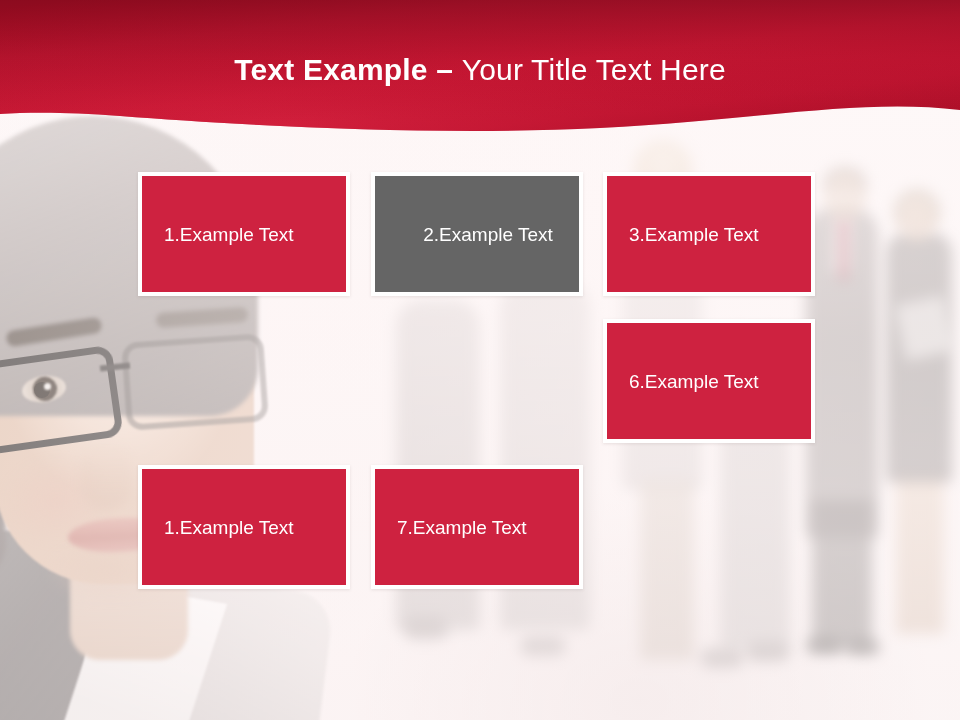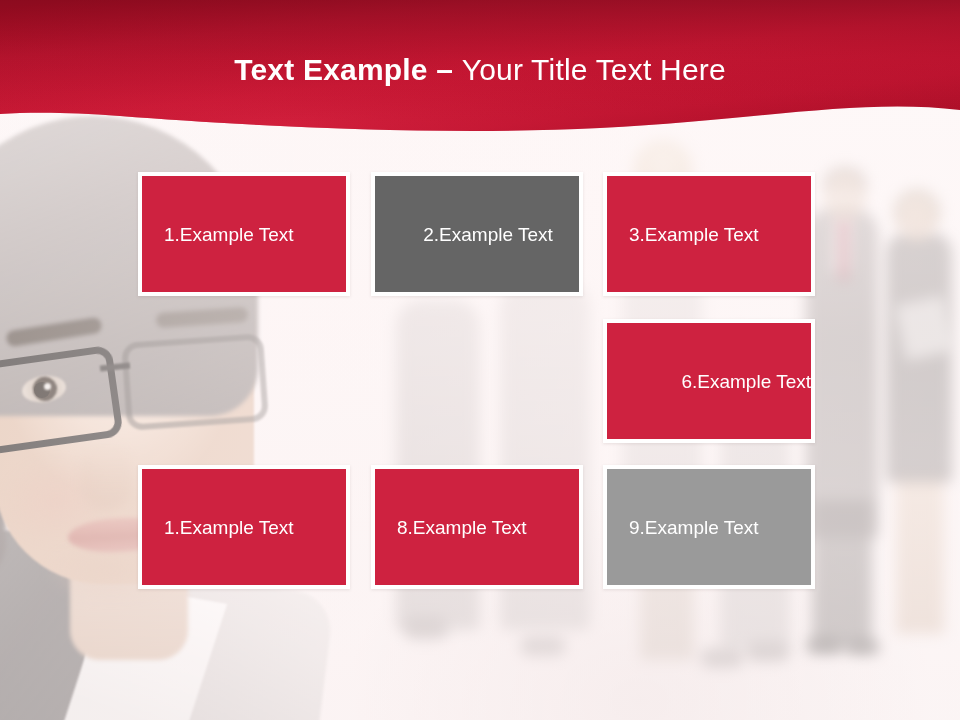--- a/index.html
+++ b/index.html
@@ -433,30 +433,27 @@
     <div class="block" style="left:371px; top:172px; width:212px; height:124px; background:#656565;justify-content:center;">
       <span class="block-label">2.Example Text</span>
     </div>
 
     <div class="block" style="left:603px; top:172px; width:212px; height:124px; background:#CE2240;">
       <span class="block-label">3.Example Text</span>
     </div>
 
 
 
-    <div class="block" style="left:603px; top:319px; width:212px; height:124px; background:#CE2240;justify-content:flex-end;">
+    <div class="block" style="left:603px; top:319px; width:212px; height:124px; background:#CE2240;">
       <span class="block-label">6.Example Text</span>
     </div>
 
     <div class="block" style="left:138px; top:465px; width:212px; height:124px; background:#CE2240;">
       <span class="block-label">1.Example Text</span>
     </div>
 
     <div class="block" style="left:371px; top:465px; width:212px; height:124px; background:#CE2240;">
-      <span class="block-label">8.Example Text</span>
-    </div>
-
-    <div class="block" style="left:603px; top:465px; width:212px; height:124px; background:#9A9A9A;">
-      <span class="block-label">9.Example Text</span>
-    </div>
+      <span class="block-label">7.Example Text</span>
+    </div>
+
 
   </div>
 </div>
 
 </body></html>

